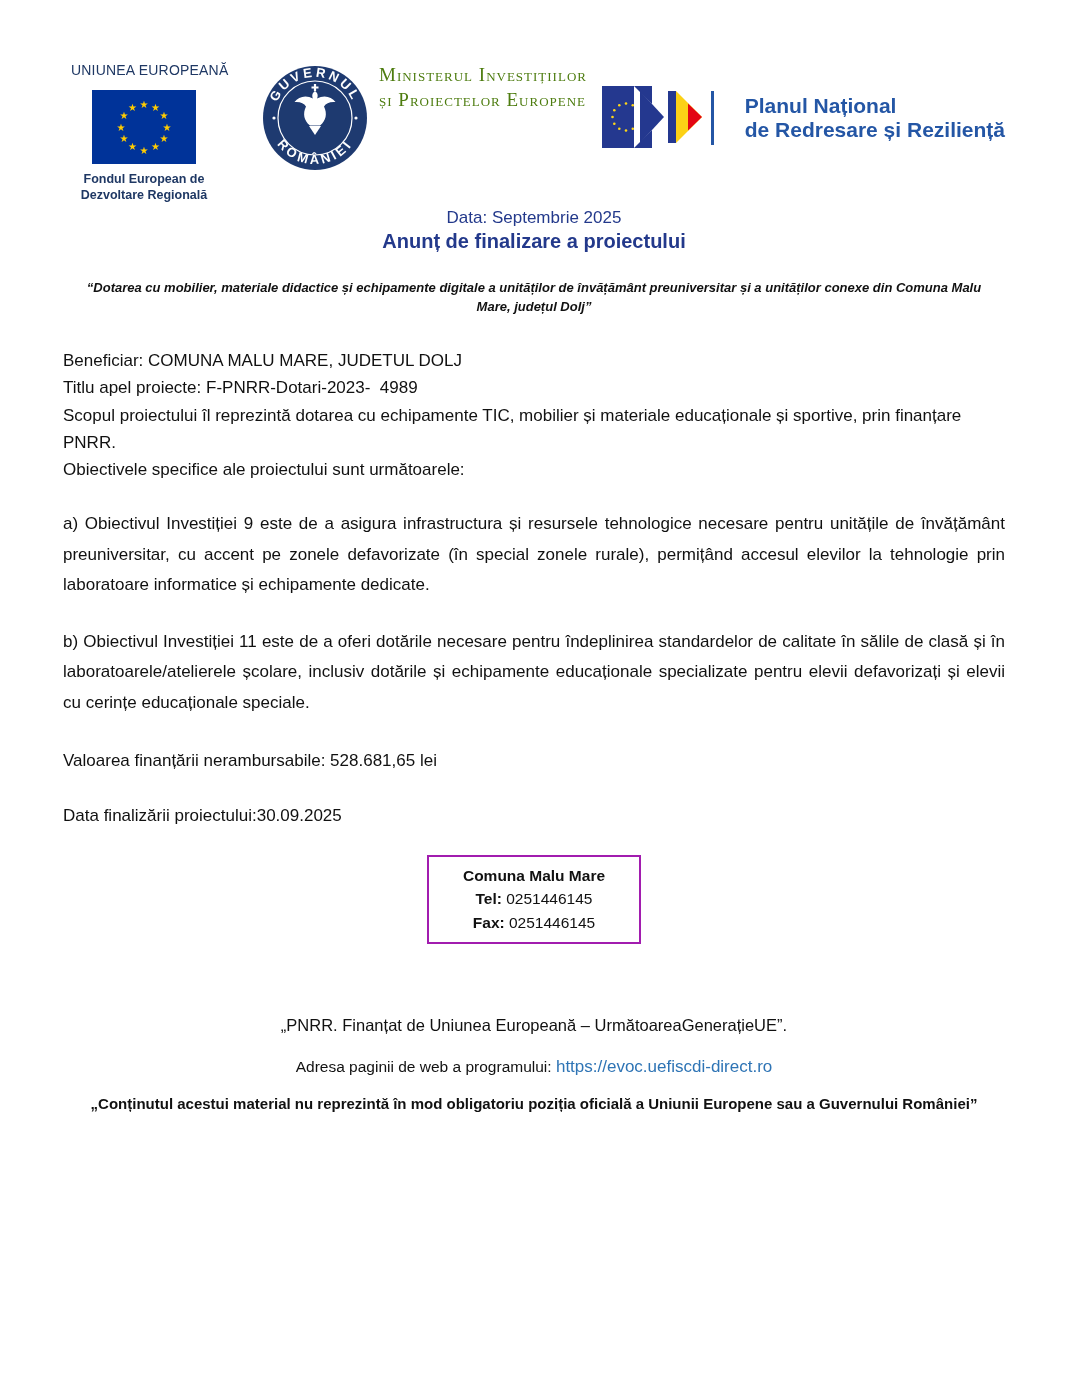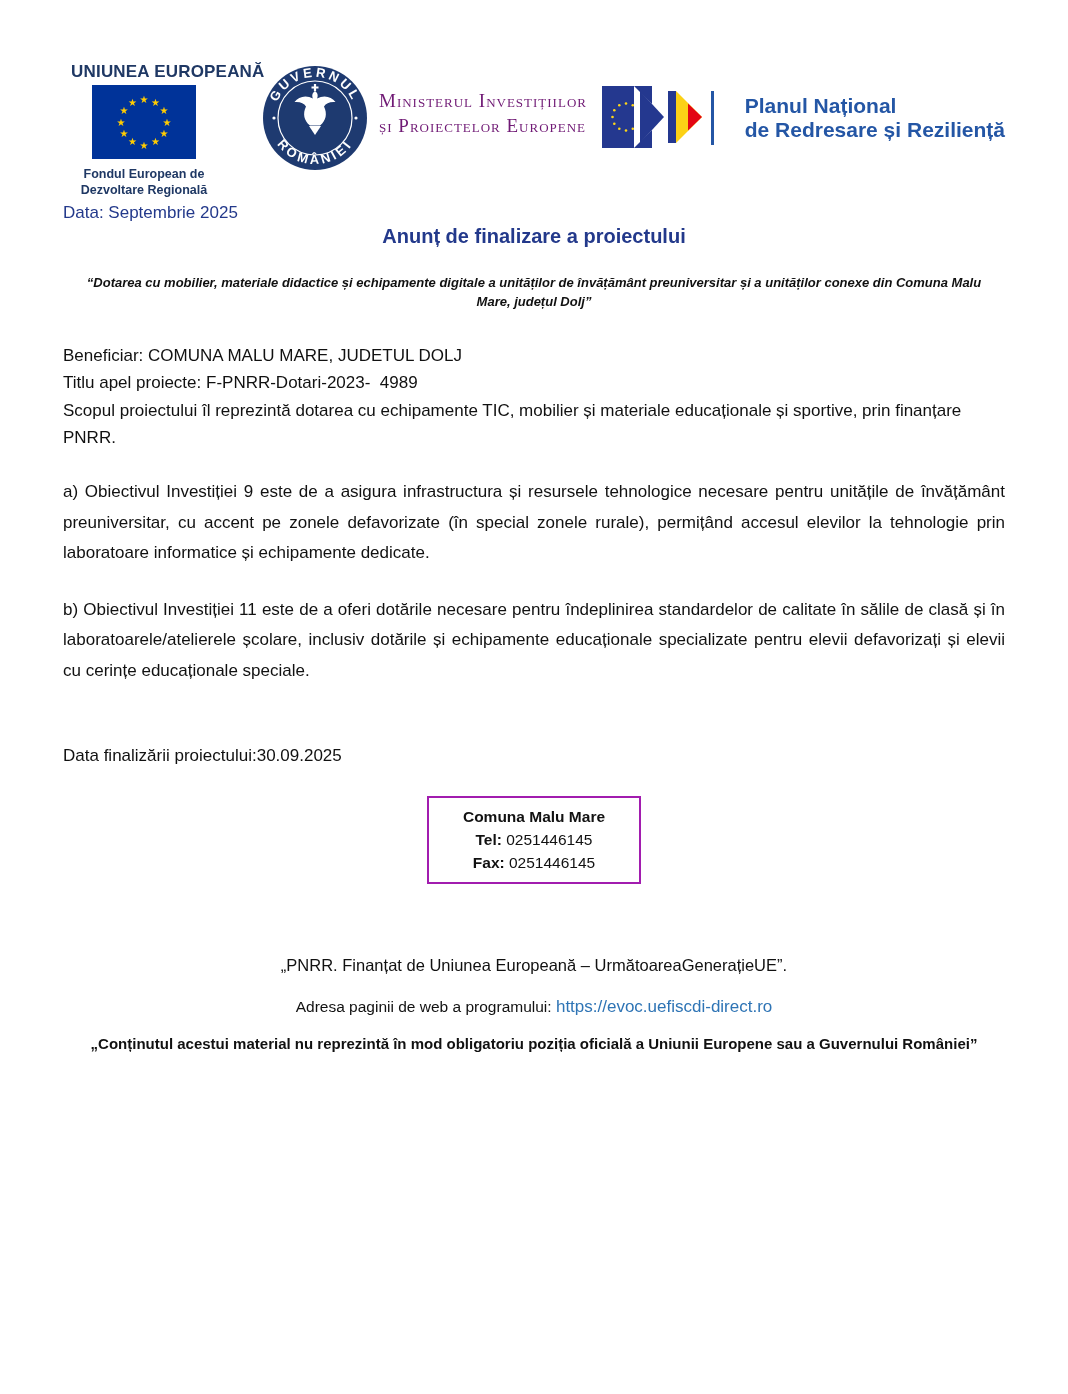--- a/index.html
+++ b/index.html
@@ -6,32 +6,32 @@
   html,body { margin:0; padding:0; background:#e8e8e8; }
   .page {
     width:1068px; height:1394px; margin:0 auto; background:#ffffff;
     font-family:"Liberation Sans", sans-serif; color:#1a1a1a;
     padding:62px 63px 0 63px; position:relative; overflow:hidden;
   }
 
   
   .logos { display:flex; align-items:flex-start; }
   .eu-block { width:146px; text-align:center; margin-left:8px; flex:none; }
-  .eu-label-top { font-size:17px; font-weight:bold; color:#1F3864; letter-spacing:.2px; margin-bottom:3px; white-space:nowrap; }
+  .eu-label-top { font-size:14px; font-weight:normal; color:#1F3864; letter-spacing:.2px; margin-bottom:12px; white-space:nowrap; }
   .eu-label-bottom { font-size:12.5px; font-weight:bold; color:#1F3864; line-height:1.25; margin-top:4px; }
   .seal-block { margin-left:44px; margin-top:2px; flex:none; }
-  .ministry-block { margin-left:10px; margin-top:26px; font-family:"Liberation Serif", serif;
-    font-variant:small-caps; letter-spacing:1px; font-size:19px; color:#701a75; line-height:1.32; flex:none; }
+  .ministry-block { margin-left:10px; font-family:"Liberation Serif", serif;
+    font-variant:small-caps; letter-spacing:1px; font-size:19px; color:#4d7c0f; line-height:1.32; flex:none; }
   .pnrr-block { margin-left:auto; display:flex; align-items:center; margin-top:24px; flex:none; }
   .pnrr-sep { width:3px; height:54px; background:#2456A5; margin:0 9px 0 7px; }
   .pnrr-text { color:#2456A5; font-weight:bold; font-size:21px; line-height:1.12; white-space:nowrap;margin-left:22px; }
 
   
   .title { text-align:center; color:#23398B; font-size:20px; font-weight:bold; margin-top:14px; }
-  .date-line { text-align:left; color:#23398B; font-size:17px; margin-top:5px; }
+  .date-line { text-align:center; color:#23398B; font-size:17px; margin-top:5px; }
   .subtitle { text-align:center; color:#23398B; font-size:20px; font-weight:bold; margin-top:2px; }
 
   .quote { margin:26px auto 0; text-align:center; font-weight:bold; font-style:italic;
     font-size:13px; line-height:1.42; color:#111; max-width:900px; }
 
   
   .body-text { margin-top:31px; font-size:17px; line-height:1.6; color:#111; }
   .body-text p { margin:0; }
   .pre { white-space:pre-wrap; }
   .just { text-align:justify; line-height:1.8; }
@@ -141,25 +141,27 @@
 
   <div class="date-line">Data: Septembrie 2025</div>
   <div class="subtitle">Anunț de finalizare a proiectului</div>
 
   <div class="quote">“Dotarea cu mobilier, materiale didactice și echipamente digitale a unităților de învățământ preuniversitar și a unităților conexe din Comuna Malu Mare, județul Dolj”</div>
 
   <div class="body-text">
     <p>Beneficiar: COMUNA MALU MARE, JUDETUL DOLJ</p>
     <p class="pre">Titlu apel proiecte: F-PNRR-Dotari-2023-  4989</p>
     <p>Scopul proiectului îl reprezintă dotarea cu echipamente TIC, mobilier și materiale educaționale și sportive, prin finanțare PNRR.</p>
+    <p>Obiectivele specifice ale proiectului sunt următoarele:</p>
     <div class="gap-sm"></div>
     <p class="just">a) Obiectivul Investiției 9 este de a asigura infrastructura și resursele tehnologice necesare pentru unitățile de învățământ preuniversitar, cu accent pe zonele defavorizate (în special zonele rurale), permițând accesul elevilor la tehnologie prin laboratoare informatice și echipamente dedicate.</p>
     <div class="gap-sm"></div>
     <p class="just">b) Obiectivul Investiției 11 este de a oferi dotările necesare pentru îndeplinirea standardelor de calitate în sălile de clasă și în laboratoarele/atelierele școlare, inclusiv dotările și echipamente educaționale specializate pentru elevii defavorizați și elevii cu cerințe educaționale speciale.</p>
     <div class="gap-md"></div>
+    <p>Valoarea finanțării nerambursabile: 528.681,65 lei</p>
     <div class="gap-md"></div>
     <p>Data finalizării proiectului:30.09.2025</p>
   </div>
 
   <div class="contact-box">
     <div class="bold">Comuna Malu Mare</div>
     <div><span class="bold">Tel:</span><span> 0251446145</span></div>
     <div><span class="bold">Fax:</span><span> 0251446145</span></div>
   </div>
 

